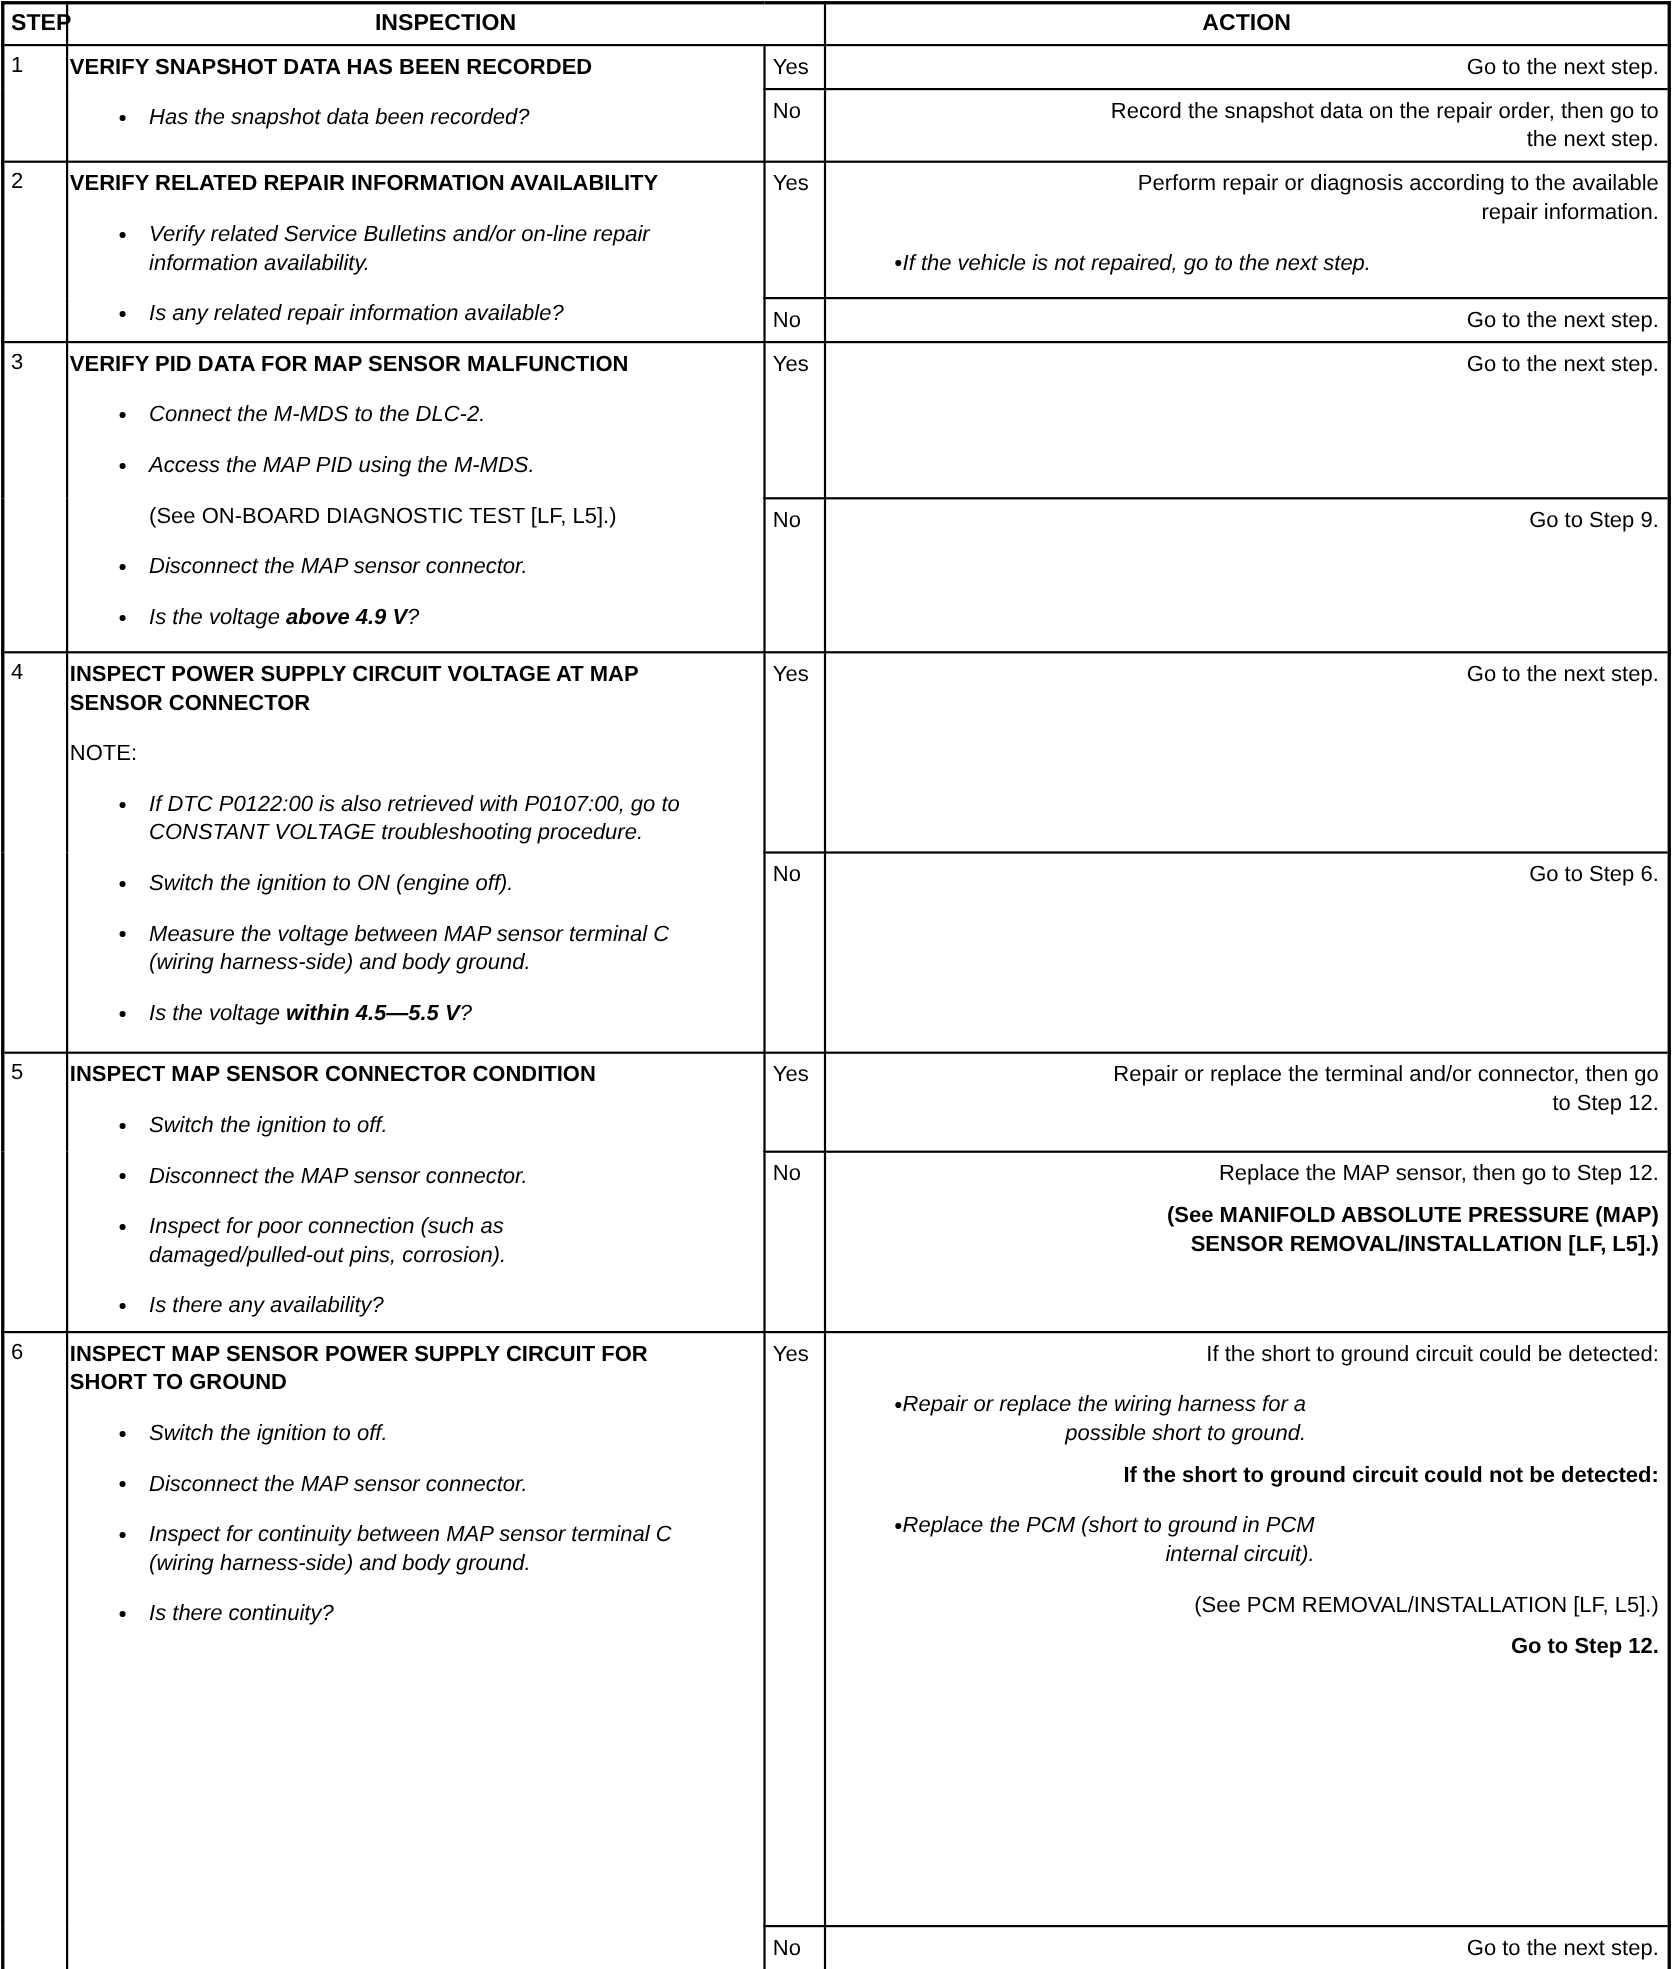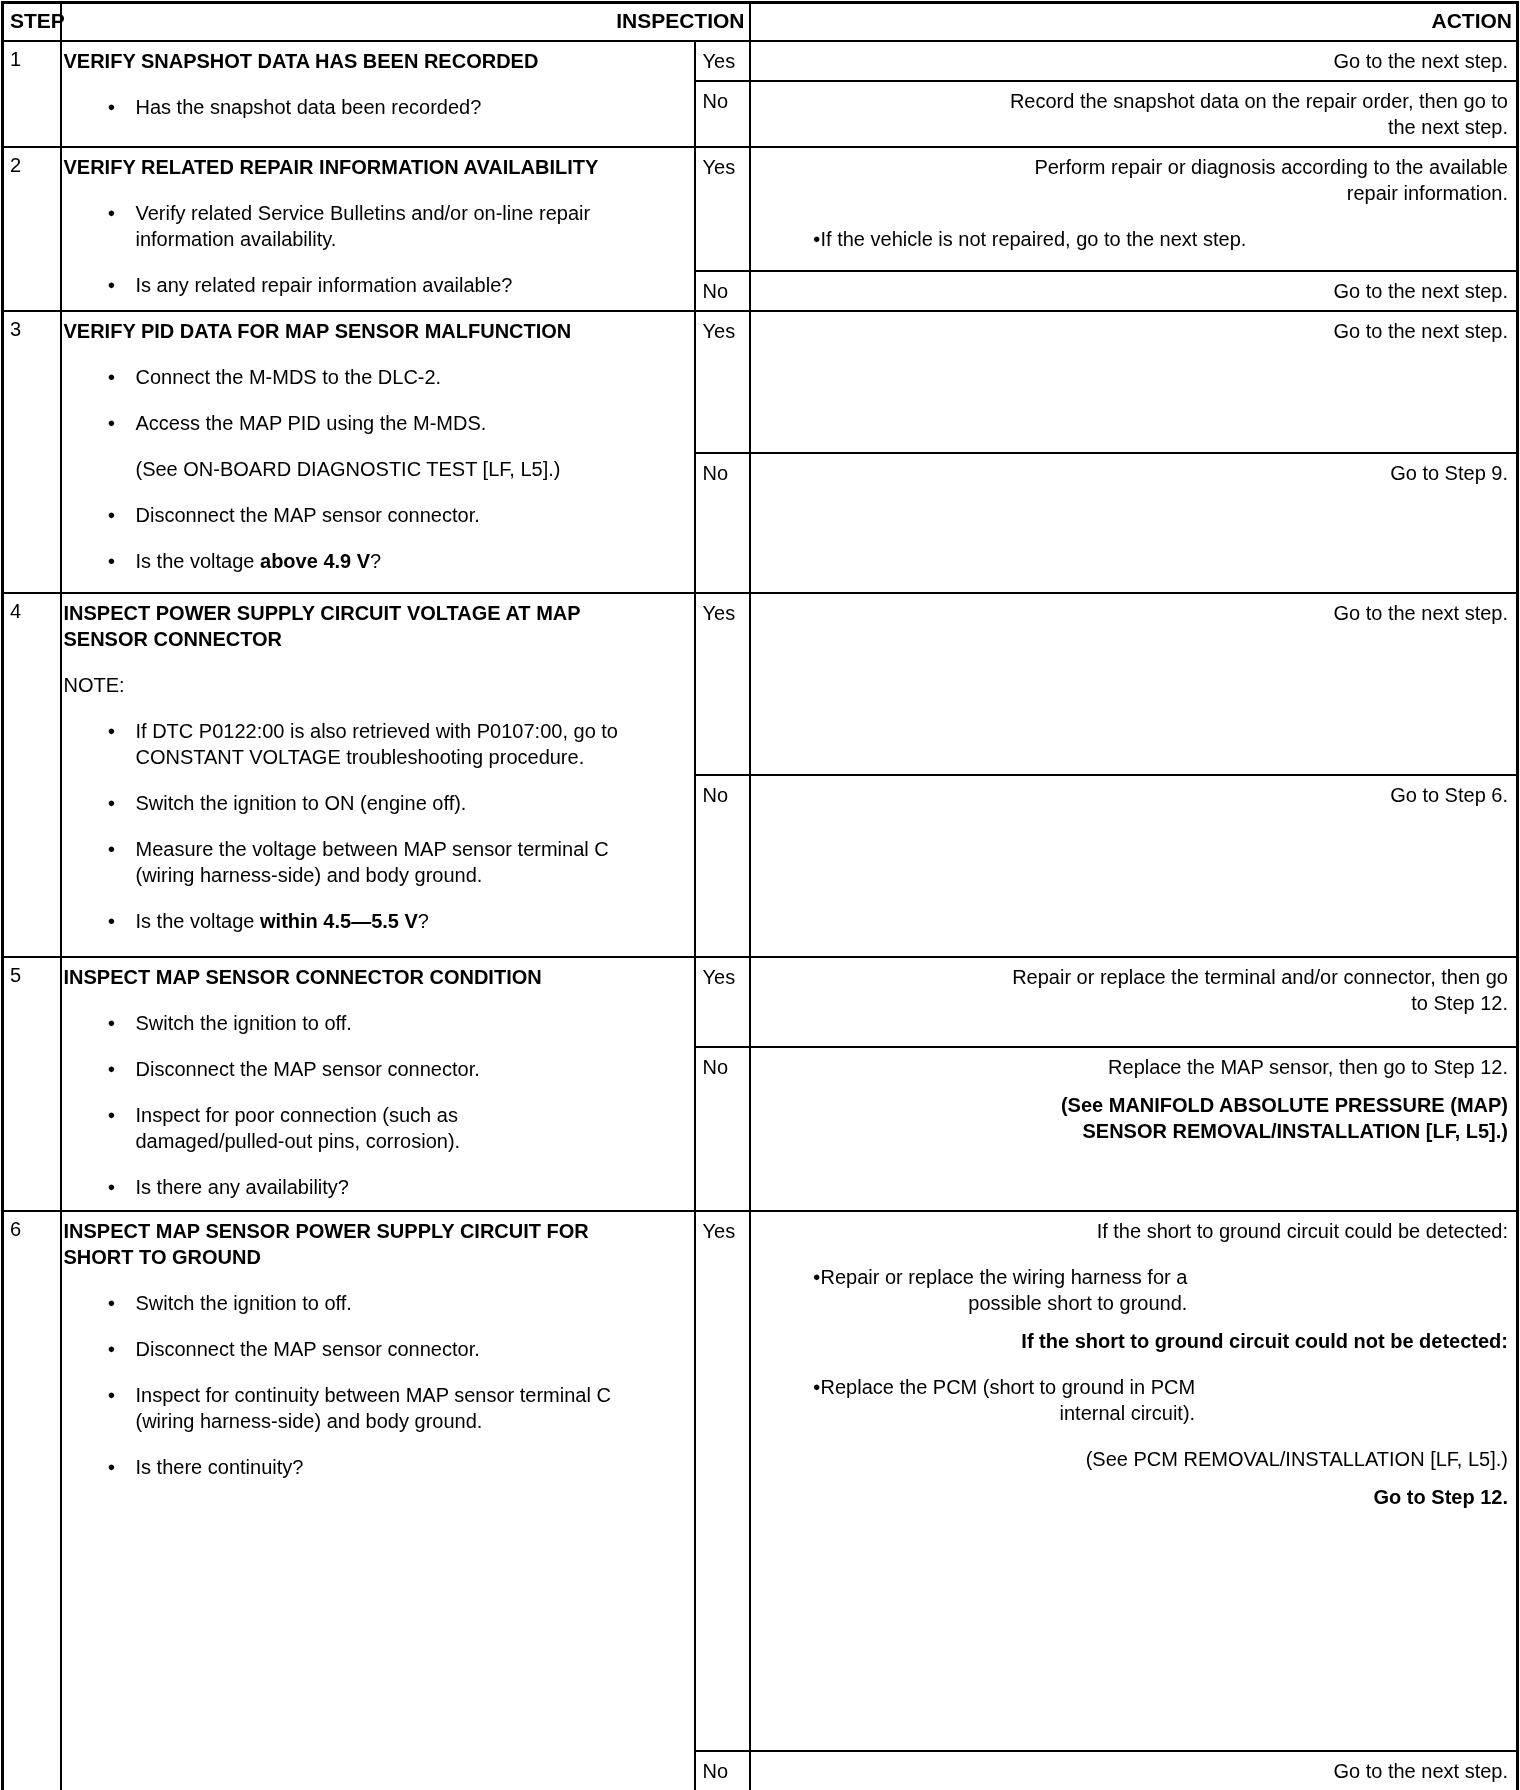--- a/index.html
+++ b/index.html
@@ -19,33 +19,33 @@
   }
   td, th {
     border: 2px solid #000;
     vertical-align: top;
     padding: 6px 8px;
     line-height: 26px;
   }
   th {
     font-size: 21px;
     font-weight: bold;
-    text-align: right;
+    text-align: center;
     padding: 4px 4px;
   }
   th.h-step { text-align: right; padding-left: 6px; }
   td.num { padding: 4px 6px; }
   td.insp { padding: 6px 2px; }
   td.yn { padding: 6px 4px 6px 7px; }
   td.action { padding: 6px 8px; text-align: right; }
 
   .title { font-weight: bold; white-space: pre-line; }
   .note { font-weight: normal; margin-top: 20px; }
 
-  .brow { display: flex; margin: 20px 0 0 44px; }
+  .brow { display: flex; margin: 20px 0 0 44px; font-style: italic; }
   .brow .dot { flex: 0 0 28px; font-size: 13px; line-height: 26px; }
   .brow .dot::before { content: "●"; }
   .btxt { white-space: pre-line; }
   .cont { margin: 20px 0 0 72px; white-space: pre-line; }
 
   .action .para { white-space: pre-line; }
   .action .para.mt { margin-top: 12px; font-weight: bold; }
   .action .brow { margin-left: 35px; }
   .action .brow .dot { flex: 0 0 27px; }
   .action .cont { }

